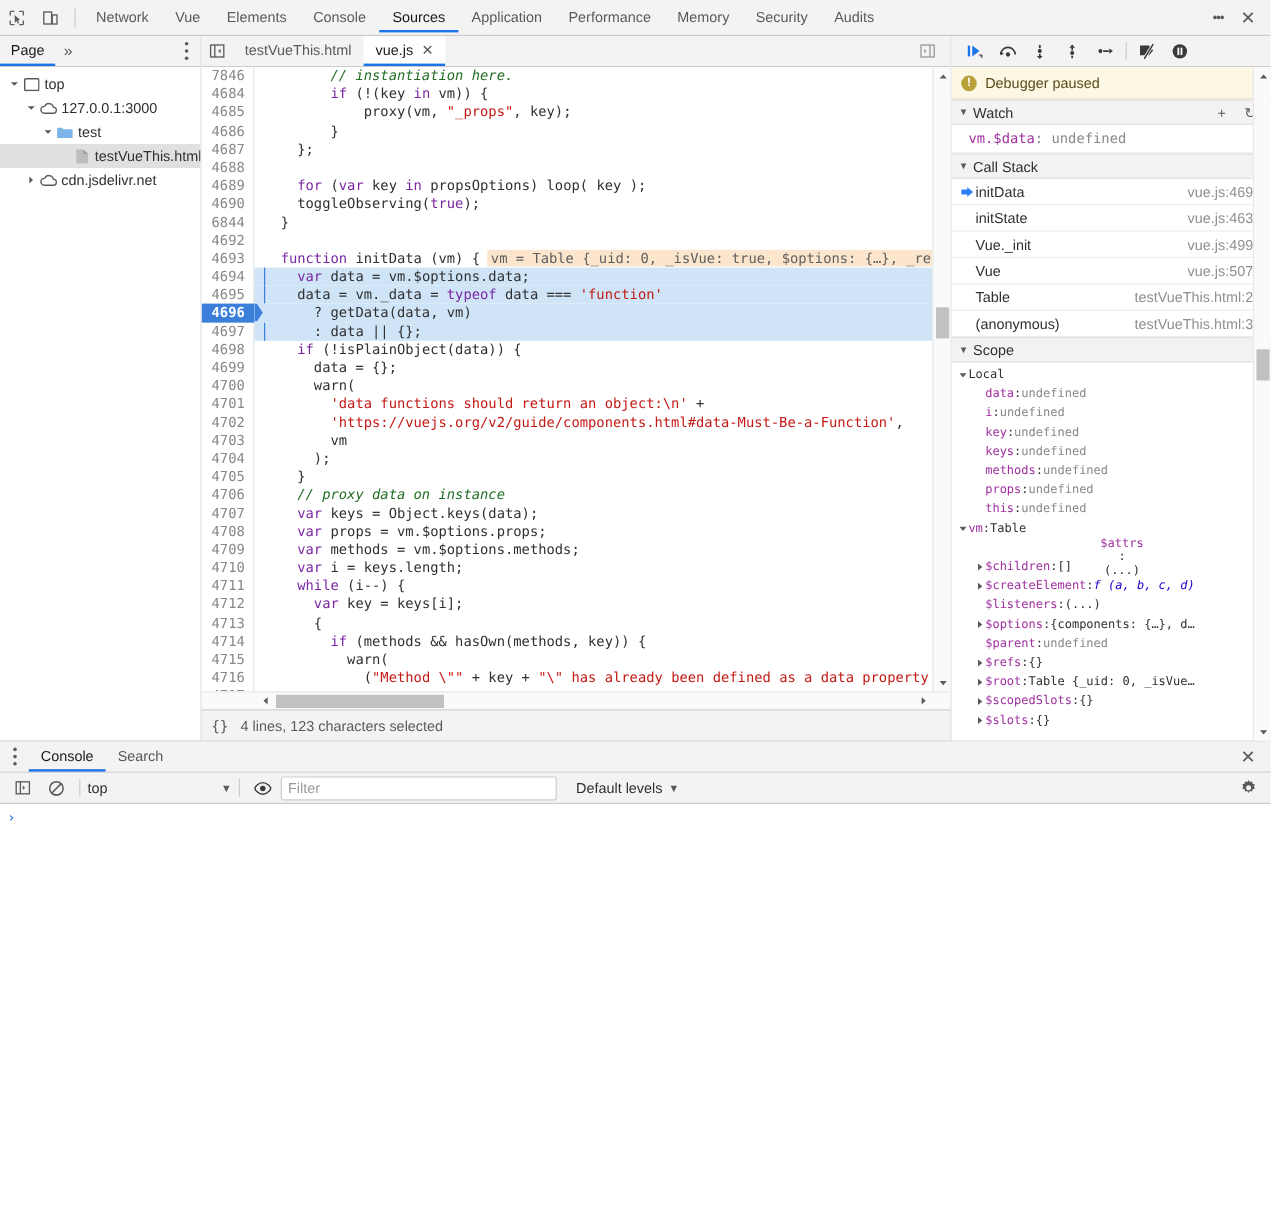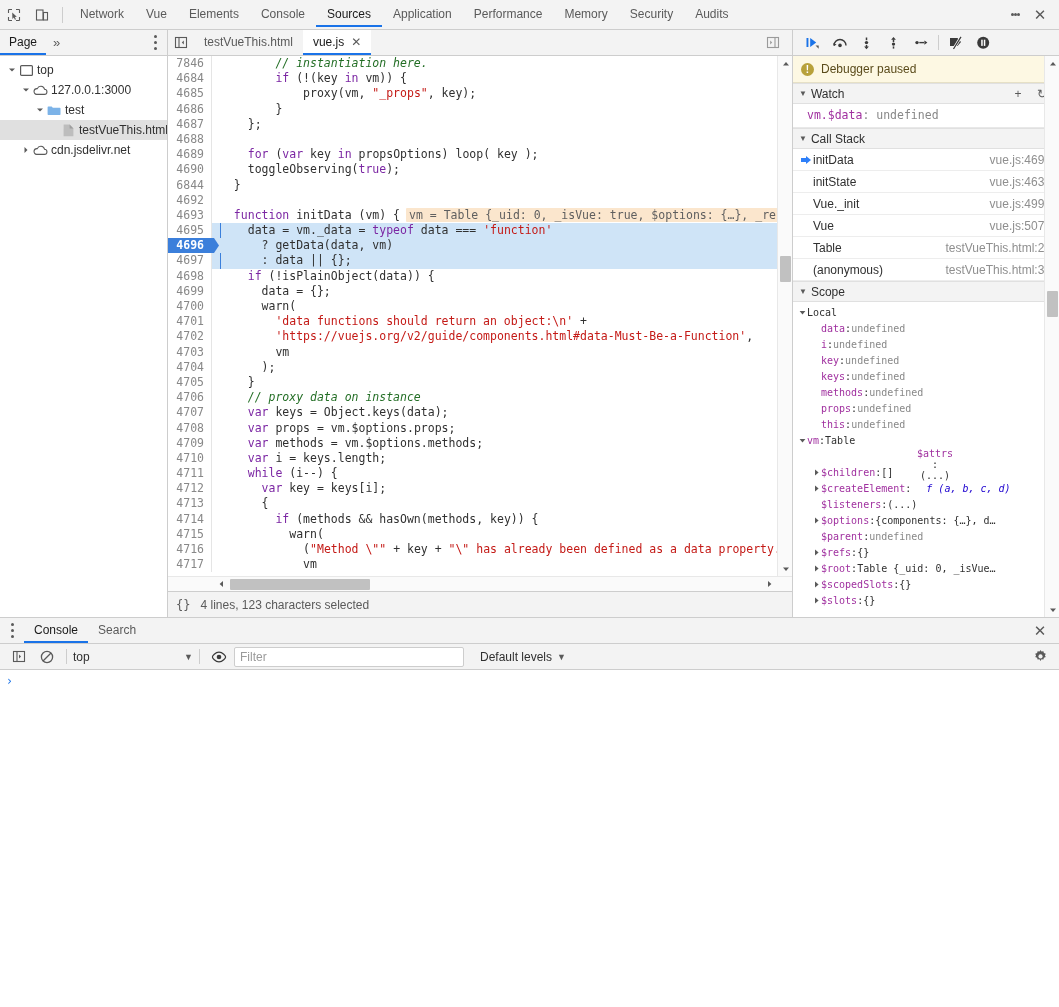--- a/index.html
+++ b/index.html
@@ -131,21 +131,21 @@
   .cs-marker { width:14px; min-width:14px; display:flex; align-items:center; justify-content:center; }
   .cs-name { color:#303030; }
   .cs-loc { margin-left:auto; color:#8f8f8f; }
   .scope-list { font-family:"DejaVu Sans Mono", monospace; font-size:10px; padding-top:2px; }
   .sc-row { height:16px; display:flex; align-items:center; white-space:nowrap; }
   .sc-tri { width:10px; min-width:10px; display:flex; align-items:center; justify-content:center; font-size:7px; color:#5a5a5a; }
   .sc-key { color:#a0309f; }
   .sc-key.plain { color:#303030; }
   .sc-und { color:#888; }
   .sc-val { color:#303030; }
-  .sc-fn { color:#1c00cf; font-style:italic;margin-left:15px; }
+  .sc-fn { color:#1c00cf; font-style:italic; }
   .dbg-vscroll { position:absolute; right:0; top:26px; bottom:0; width:15px; background:#fafafa; border-left:1px solid #e8e8e8; }
   .dbg-vthumb { position:absolute; left:2px; width:11px; background:#c1c1c1; border-radius:1px; }
 
   
   .drawer { flex:1; display:flex; flex-direction:column; border-top:1px solid #cdcdcd; background:#fff; min-height:0; }
   .drawer-tabbar { height:26px; min-height:26px; display:flex; align-items:center; background:#f3f3f3; border-bottom:1px solid #cdcdcd; }
   .drawer-kebab { width:24px; height:25px; display:flex; flex-direction:column; align-items:center; justify-content:center; cursor:pointer; }
   .drawer-kebab i { display:block; width:3px; height:3px; border-radius:50%; background:#5a5a5a; margin:1.5px 0; }
   .dtab { height:25px; padding:0 10px; display:flex; align-items:center; font-size:12px; color:#5a5a5a;
           border-bottom:2px solid transparent; cursor:pointer; }
@@ -324,20 +324,21 @@
             <div class="cm-line"><div class="gutter">4684</div><div class="code">&nbsp;&nbsp;&nbsp;&nbsp;&nbsp;&nbsp;&nbsp;&nbsp;<span class="t-kw">if</span><span class="t-def"> (!(key </span><span class="t-kw">in</span><span class="t-def"> vm)) {</span></div></div>
             <div class="cm-line"><div class="gutter">4685</div><div class="code">&nbsp;&nbsp;&nbsp;&nbsp;&nbsp;&nbsp;&nbsp;&nbsp;&nbsp;&nbsp;&nbsp;&nbsp;<span class="t-def">proxy(vm, </span><span class="t-str">"_props"</span><span class="t-def">, key);</span></div></div>
             <div class="cm-line"><div class="gutter">4686</div><div class="code">&nbsp;&nbsp;&nbsp;&nbsp;&nbsp;&nbsp;&nbsp;&nbsp;<span class="t-def">}</span></div></div>
             <div class="cm-line"><div class="gutter">4687</div><div class="code">&nbsp;&nbsp;&nbsp;&nbsp;<span class="t-def">};</span></div></div>
             <div class="cm-line"><div class="gutter">4688</div><div class="code"></div></div>
             <div class="cm-line"><div class="gutter">4689</div><div class="code">&nbsp;&nbsp;&nbsp;&nbsp;<span class="t-kw">for</span><span class="t-def"> (</span><span class="t-kw">var</span><span class="t-def"> key </span><span class="t-kw">in</span><span class="t-def"> propsOptions) loop( key );</span></div></div>
             <div class="cm-line"><div class="gutter">4690</div><div class="code">&nbsp;&nbsp;&nbsp;&nbsp;<span class="t-def">toggleObserving(</span><span class="t-kw">true</span><span class="t-def">);</span></div></div>
             <div class="cm-line"><div class="gutter">6844</div><div class="code">&nbsp;&nbsp;<span class="t-def">}</span></div></div>
             <div class="cm-line"><div class="gutter">4692</div><div class="code"></div></div>
             <div class="cm-line"><div class="gutter">4693</div><div class="code">&nbsp;&nbsp;<span class="t-kw">function</span><span class="t-def"> initData (vm) {</span><span class="inline-val">vm = Table {_uid: 0, _isVue: true, $options: {…}, _render</span></div></div>
+            <div class="cm-line sel"><div class="gutter">4694</div><div class="code">&nbsp;&nbsp;&nbsp;&nbsp;<span class="t-kw">var</span><span class="t-def"> data = vm.$options.data;</span></div><div class="bpline"></div></div>
             <div class="cm-line sel"><div class="gutter">4695</div><div class="code">&nbsp;&nbsp;&nbsp;&nbsp;<span class="t-def">data = vm._data = </span><span class="t-kw">typeof</span><span class="t-def"> data === </span><span class="t-str">'function'</span></div><div class="bpline"></div></div>
             <div class="cm-line sel exec"><div class="gutter">4696</div><div class="code">&nbsp;&nbsp;&nbsp;&nbsp;&nbsp;&nbsp;<span class="t-def">? getData(data, vm)</span></div><div class="exec-arrow"><svg width="8" height="15" viewBox="0 0 8 15">
                   <path d="M0 0h2l5 7.6L2 15H0z" fill="#3b7fdb"></path>
                 </svg></div></div>
             <div class="cm-line sel"><div class="gutter">4697</div><div class="code">&nbsp;&nbsp;&nbsp;&nbsp;&nbsp;&nbsp;<span class="t-def">: data || {};</span></div><div class="bpline"></div></div>
             <div class="cm-line"><div class="gutter">4698</div><div class="code">&nbsp;&nbsp;&nbsp;&nbsp;<span class="t-kw">if</span><span class="t-def"> (!isPlainObject(data)) {</span></div></div>
             <div class="cm-line"><div class="gutter">4699</div><div class="code">&nbsp;&nbsp;&nbsp;&nbsp;&nbsp;&nbsp;<span class="t-def">data = {};</span></div></div>
             <div class="cm-line"><div class="gutter">4700</div><div class="code">&nbsp;&nbsp;&nbsp;&nbsp;&nbsp;&nbsp;<span class="t-def">warn(</span></div></div>
             <div class="cm-line"><div class="gutter">4701</div><div class="code">&nbsp;&nbsp;&nbsp;&nbsp;&nbsp;&nbsp;&nbsp;&nbsp;<span class="t-str">'data functions should return an object:\n'</span><span class="t-def"> +</span></div></div>
             <div class="cm-line"><div class="gutter">4702</div><div class="code">&nbsp;&nbsp;&nbsp;&nbsp;&nbsp;&nbsp;&nbsp;&nbsp;<span class="t-str">'https://vuejs.org/v2/guide/components.html#data-Must-Be-a-Function'</span><span class="t-def">,</span></div></div>

